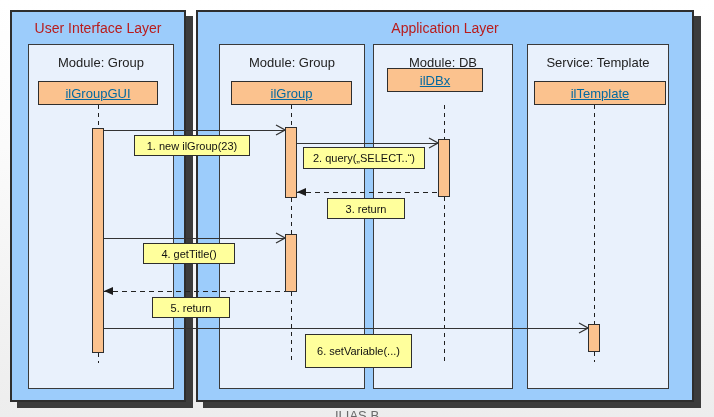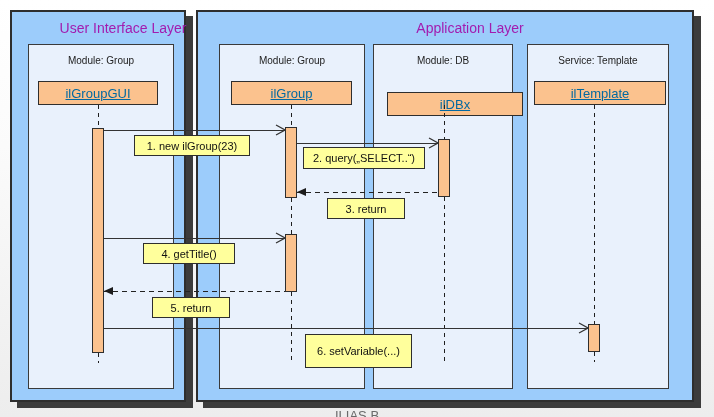--- a/index.html
+++ b/index.html
@@ -8,28 +8,28 @@
     position:relative;width:714px;height:417px;overflow:hidden;
     background:linear-gradient(180deg,#ffffff 0%,#fbfbfb 35%,#ededed 100%);
     font-family:"Liberation Sans","DejaVu Sans",sans-serif;color:#1c1c1c;
   }
   .panel{
     position:absolute;background:#9CCCFB;border:2px solid #2e2e2e;
     box-shadow:7px 6px 0 #3C3C3C;
   }
   .panel-title{
     position:absolute;top:8px;left:0;width:100%;text-align:center;
-    font-size:14px;color:#a21caf;margin-left:25px;
+    font-size:14px;color:#b91c1c;
   }
   .inner-box{
     position:absolute;background:#E9F1FC;border:1px solid #3a3a3a;
   }
   .inner-title{
     position:absolute;top:10px;left:0;width:100%;text-align:center;
-    font-size:10px;color:#222;
+    font-size:13px;color:#222;
   }
   .class-box{
     position:absolute;background:#FBC28E;border:1px solid #2e2e2e;
     display:flex;align-items:center;justify-content:center;
     font-size:13px;text-decoration:underline;color:#0369a1;
   }
   .lifeline{
     position:absolute;width:1px;
     background:repeating-linear-gradient(180deg,#1f1f1f 0 4px,transparent 4px 8px);
   }
@@ -86,21 +86,21 @@
   <div class="inner-box" style="left:527px;top:44px;width:142px;height:345px">
     <div class="inner-title">Service: Template</div>
   </div>
 
   <div class="class-box" style="left:38px;top:81px;width:120px;height:24px">
     <span>ilGroupGUI</span>
   </div>
   <div class="class-box" style="left:231px;top:81px;width:121px;height:24px">
     <span>ilGroup</span>
   </div>
-  <div class="class-box" style="left:387px;top:92px;width:136px;height:24px">
+  <div class="class-box" style="left:387px;top:68px;width:96px;height:24px">
     <span>ilDBx</span>
   </div>
   <div class="class-box" style="left:534px;top:81px;width:132px;height:24px">
     <span>ilTemplate</span>
   </div>
 
   <div class="lifeline" style="left:98px;top:105px;height:23px"></div>
   <div class="lifeline" style="left:98px;top:353px;height:10px"></div>
 
   <div class="lifeline" style="left:291px;top:105px;height:22px"></div>

